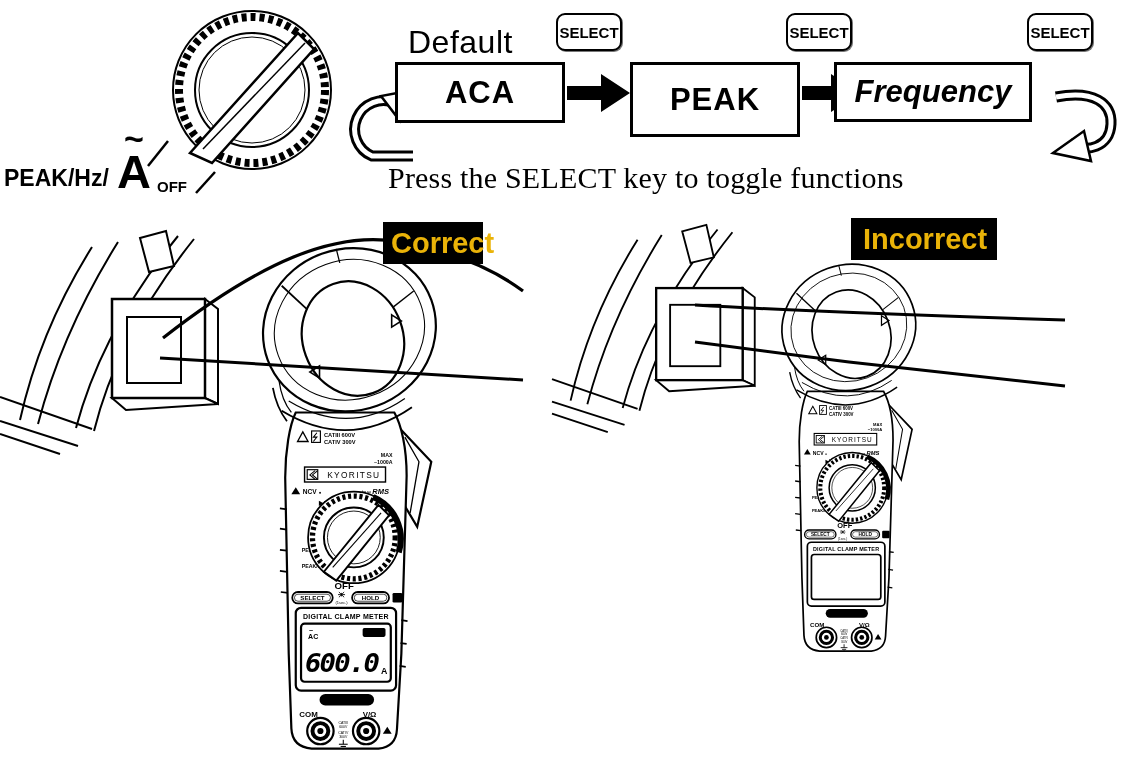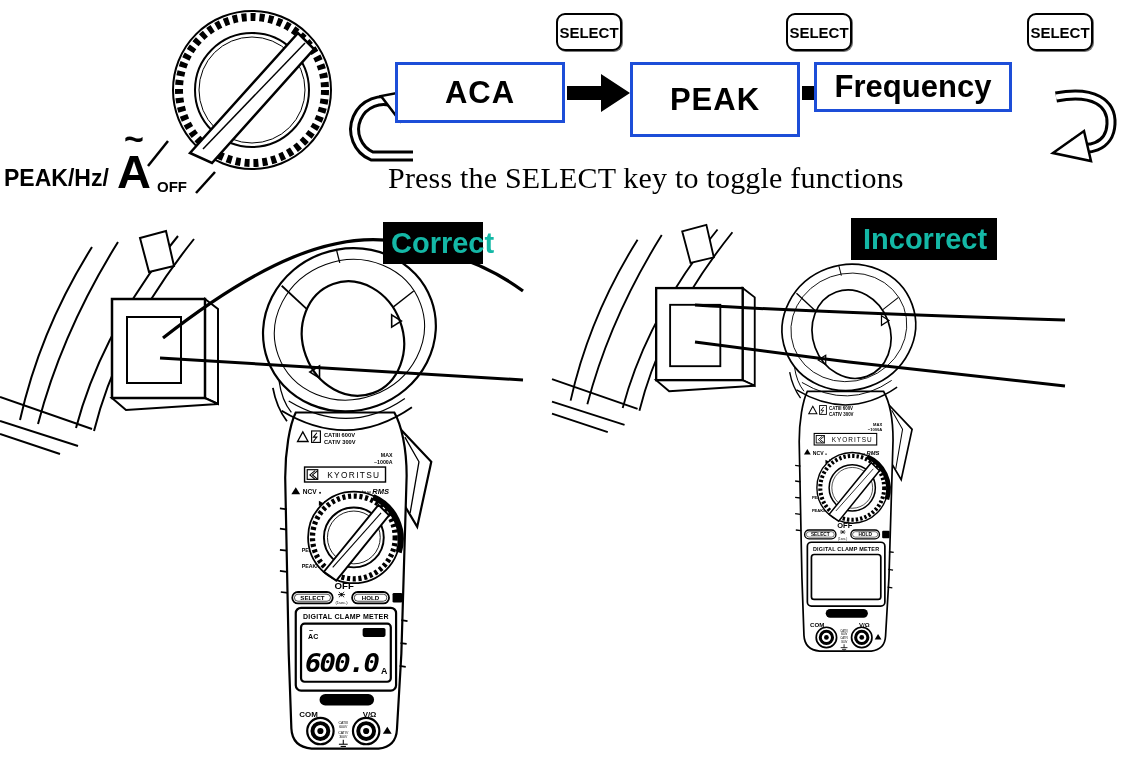--- a/index.html
+++ b/index.html
@@ -4,33 +4,33 @@
 <style>
   html,body{margin:0;padding:0;background:#fff;}
   .page{position:relative;width:1124px;height:762px;background:#fff;overflow:hidden;
         font-family:"Liberation Sans",sans-serif;color:#000;}
   .abs{position:absolute;}
   svg{font-family:"Liberation Sans",sans-serif;}
   svg text{fill:#000;}
 
   
   .default-label{left:408px;top:24px;font-size:32px;letter-spacing:.5px;}
-  .step-box{border:3px solid #1d4ed8;background:#fff;display:flex;align-items:center;justify-content:center;
+  .step-box{border:3px solid #000000;background:#fff;display:flex;align-items:center;justify-content:center;
             font-weight:bold;font-size:31px;letter-spacing:1px;box-sizing:border-box;}
   .box-aca{left:395px;top:62px;width:170px;height:61px;}
   .box-peak{left:630px;top:62px;width:170px;height:75px;}
-  .box-freq{left:814px;top:62px;width:198px;height:50px;letter-spacing:0;}
+  .box-freq{left:834px;top:62px;width:198px;height:60px;letter-spacing:0;font-style:italic;}
   .select-key{border:2px solid #000;border-radius:9px;background:#fff;width:66px;height:38px;
               display:flex;align-items:center;justify-content:center;font-weight:bold;font-size:15px;
               box-sizing:border-box;box-shadow:1px 1px 0 #777;}
   .sel1{left:556px;top:13px;} .sel2{left:786px;top:13px;} .sel3{left:1027px;top:13px;}
   .caption{left:388px;top:161px;font-size:30px;letter-spacing:.2px;font-family:Liberation Serif, serif;}
 
   
-  .result-label{background:#000;color:#14b8a6;font-weight:bold;font-size:29px;
+  .result-label{background:#000;color:#eab308;font-weight:bold;font-size:29px;
                 display:flex;align-items:center;padding:0 8px;height:42px;box-sizing:border-box;}
   .lab-correct{left:383px;top:222px;width:100px;}
   .lab-incorrect{left:851px;top:218px;width:146px;padding-left:12px;}
 
   
   .ln{fill:none;stroke:#000;}
   .wf{fill:#fff;stroke:#000;}
   .bk{fill:#000;stroke:none;}
   .wt{fill:#fff;stroke:none;}
 </style>
@@ -68,20 +68,21 @@
     <polygon class="bk" points="567,86 601,86 601,74 630,93 601,112 601,100 567,100"></polygon>
     <polygon class="bk" points="802,86 831,86 831,74 860,93 831,112 831,100 802,100"></polygon>
 
     <g>
       <path class="ln" d="M 1056,97 C 1094,90 1112,103 1111,124 C 1110,147 1087,154 1069,143" stroke-width="11"></path>
       <path d="M 1056,97 C 1094,90 1112,103 1111,124 C 1110,147 1087,154 1069,143" stroke="#fff" stroke-width="5" fill="none"></path>
       <polygon class="wf" points="1053,153 1084,131 1091,161" stroke-width="2.5"></polygon>
     </g>
   </svg>
 
+  <div class="abs default-label">Default</div>
 
   <div class="abs select-key sel1">SELECT</div>
   <div class="abs select-key sel2">SELECT</div>
   <div class="abs select-key sel3">SELECT</div>
 
   <div class="abs step-box box-aca">ACA</div>
   <div class="abs step-box box-peak">PEAK</div>
   <div class="abs step-box box-freq">Frequency</div>
 
   <div class="abs caption">Press the SELECT key to toggle functions</div>

